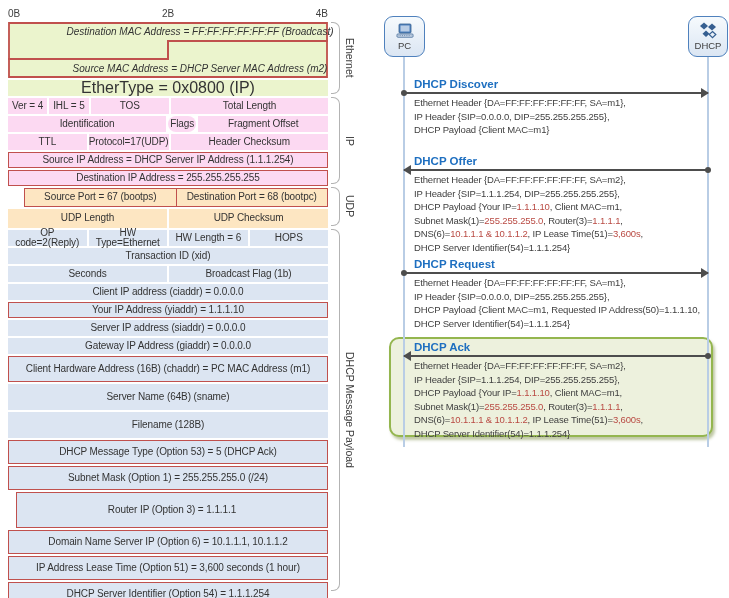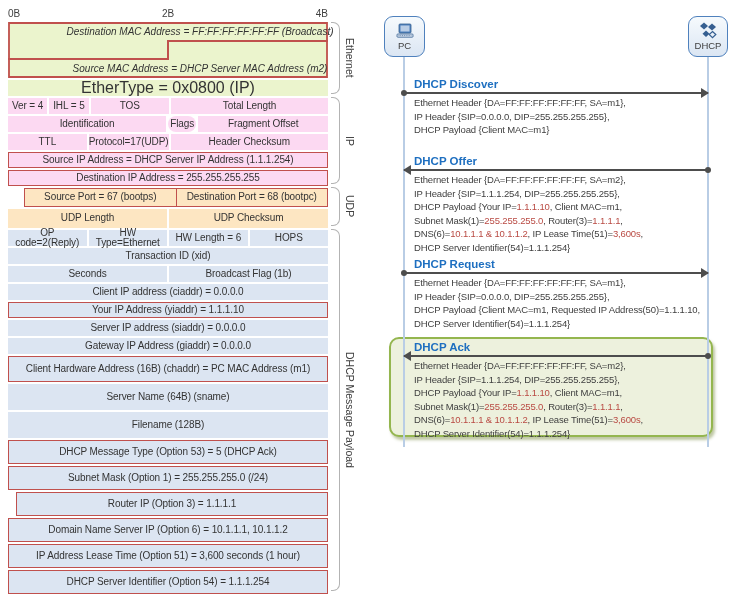--- a/index.html
+++ b/index.html
@@ -188,21 +188,21 @@
         </div>
         <div class="trow" style="height: 26px;">
           <div class="tcell" style="flex: 100 1 0px;">Filename (128B)</div>
         </div>
         <div class="trow" style="height: 24px;">
           <div class="tcell red-b" style="flex: 100 1 0px;">DHCP Message Type (Option 53) = 5 (DHCP Ack)</div>
         </div>
         <div class="trow" style="height: 24px;">
           <div class="tcell red-b" style="flex: 100 1 0px;">Subnet Mask (Option 1) = 255.255.255.0 (/24)</div>
         </div>
-        <div class="trow" style="height: 24px; padding-left: 8px;">
+        <div class="trow" style="height: 36px; padding-left: 8px;">
           <div class="tcell red-b" style="flex: 100 1 0px;">Router IP (Option 3) = 1.1.1.1</div>
         </div>
         <div class="trow" style="height: 24px;">
           <div class="tcell red-b" style="flex: 100 1 0px;">Domain Name Server IP (Option 6) = 10.1.1.1, 10.1.1.2</div>
         </div>
         <div class="trow" style="height: 24px;">
           <div class="tcell red-b" style="flex: 100 1 0px;">IP Address Lease Time (Option 51) = 3,600 seconds (1 hour)</div>
         </div>
         <div class="trow" style="height: 24px;">
           <div class="tcell red-b" style="flex: 100 1 0px;">DHCP Server Identifier (Option 54) = 1.1.1.254</div>

